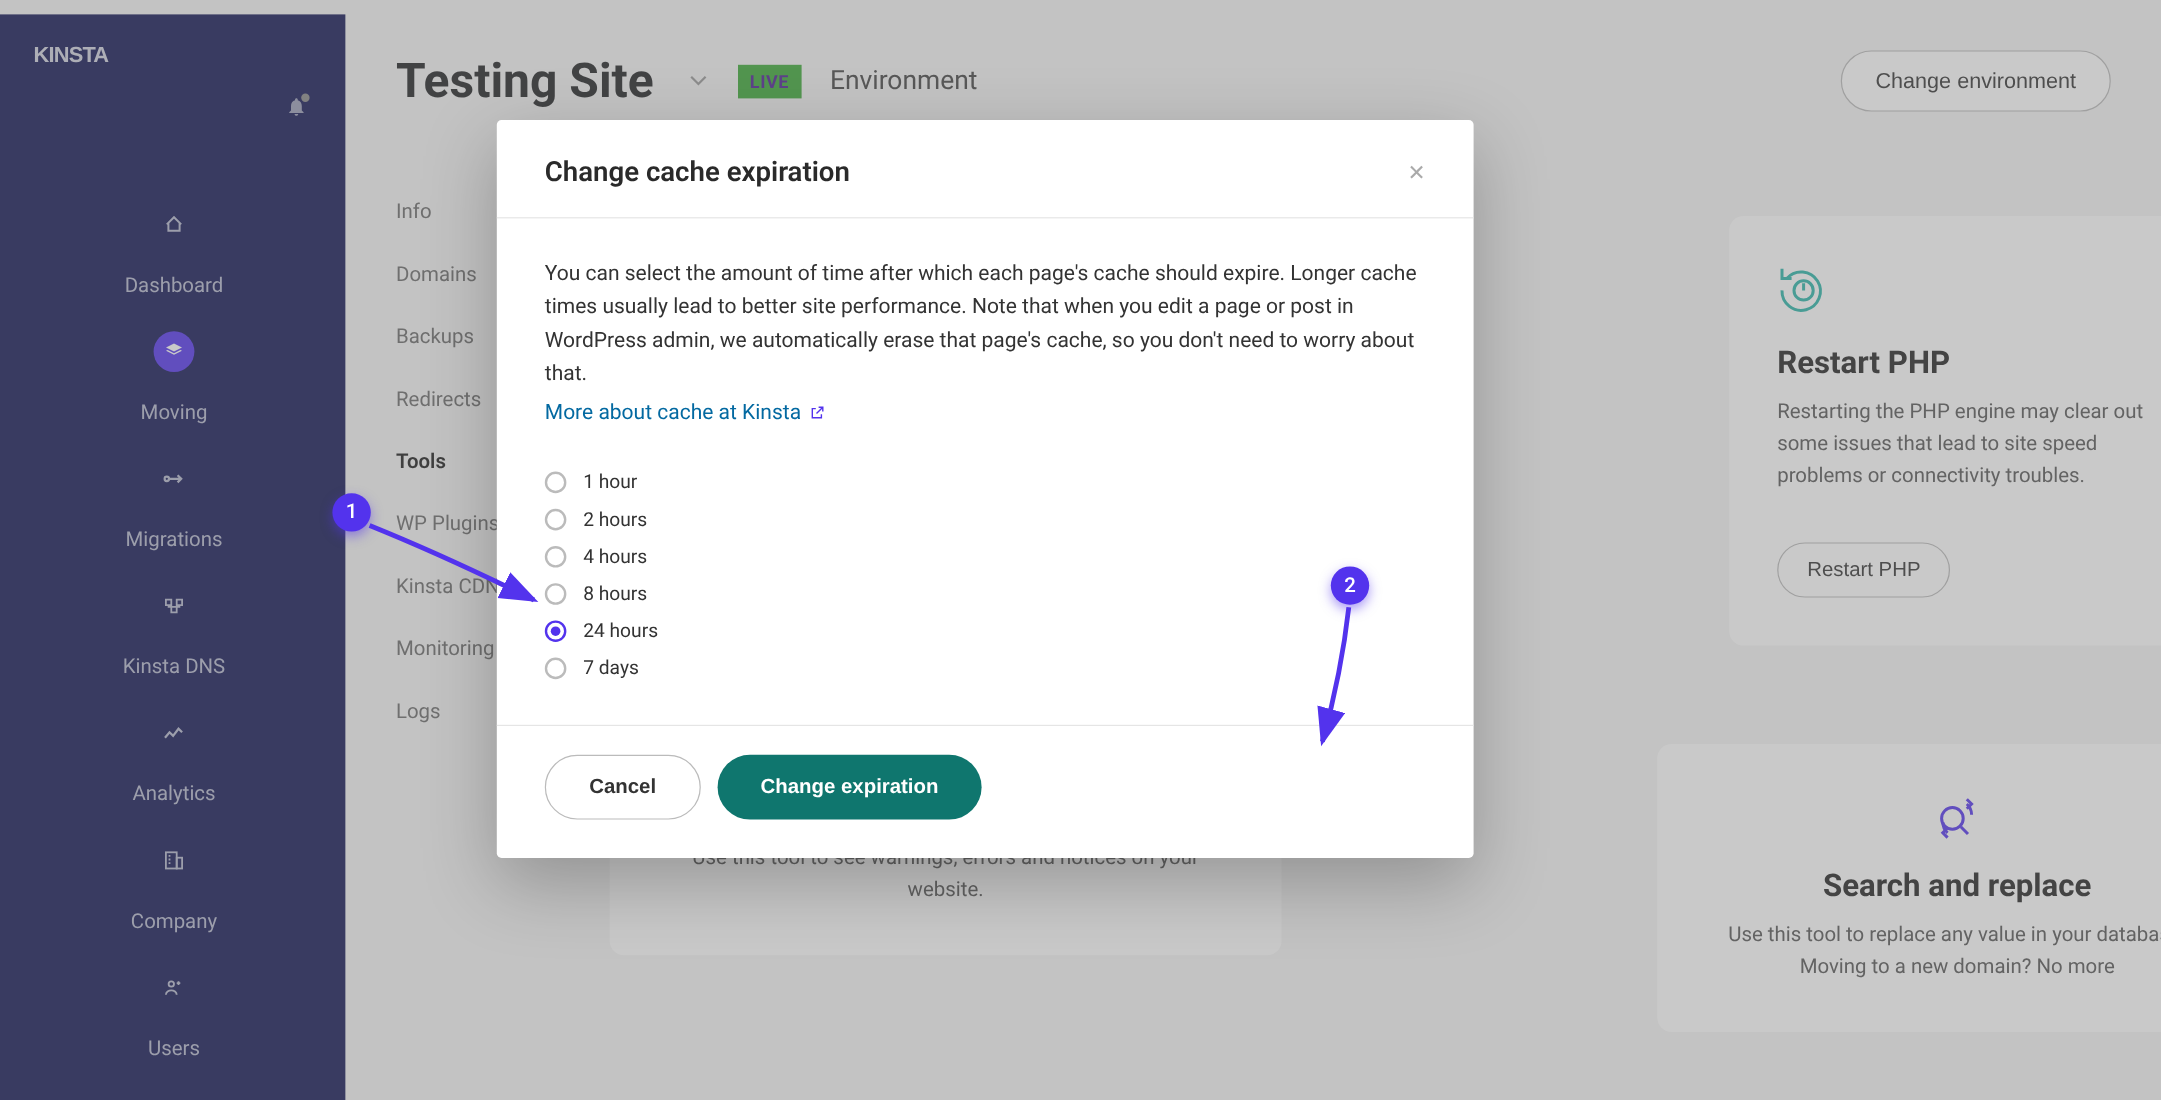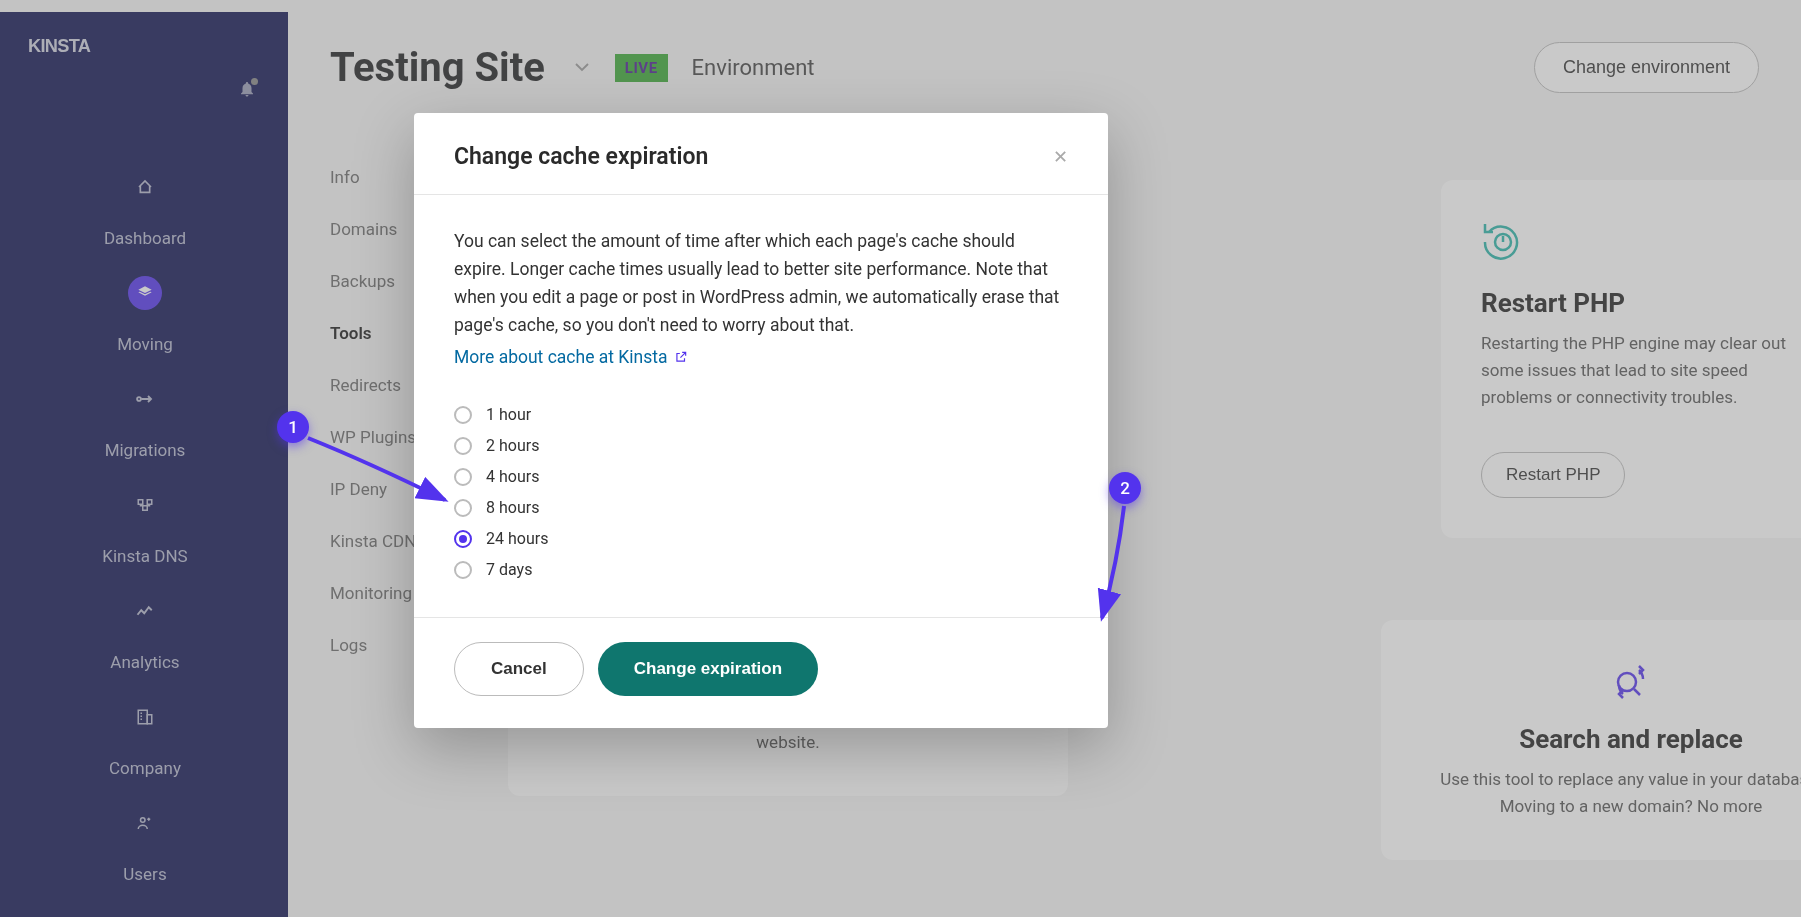--- a/index.html
+++ b/index.html
@@ -38,21 +38,21 @@
 .card-title { font-size: 26px; font-weight: 700; color: #222; margin-bottom: 12px; }
 .card-desc { font-size: 17px; color: #555; line-height: 1.6; }
 .restart-btn { border: 1px solid #bbb; background: #fff; border-radius: 28px; padding: 12px 24px; font-size: 17px; color: #333; cursor: pointer; margin-top: 40px; }
 .card-bottom-left { left: 220px; top: 620px; width: 560px; text-align: center; }
 .card-bottom-right { right: -80px; top: 620px; width: 500px; text-align: center; }
 
 
 .overlay { position: absolute; inset: 0; background: rgba(120,120,120,0.4); }
 
 
-.modal { position: absolute; left: 414px; top: 113px; width: 694px; background: #fff; border-radius: 4px; box-shadow: 0 20px 60px rgba(0,0,0,0.25); }
+.modal { position: absolute; left: 414px; top: 100px; width: 814px; background: #fff; border-radius: 4px; box-shadow: 0 20px 60px rgba(0,0,0,0.25); }
 .modal-header { padding: 30px 40px 24px; border-bottom: 1px solid #e5e5e5; display: flex; align-items: center; }
 .modal-title { font-size: 23px; font-weight: 600; color: #2a2a2a; }
 .modal-close { margin-left: auto; color: #aaa; cursor: pointer; font-size: 18px; }
 .modal-body { padding: 32px 40px; }
 .modal-desc { font-size: 17.5px; color: #333; line-height: 1.6; }
 .modal-link { color: #0369a1; text-decoration: none; display: inline-flex; align-items: center; gap: 6px; margin-top: 4px; }
 .radio-list { margin-top: 28px; }
 .radio-row { display: flex; align-items: center; gap: 14px; padding: 6px 0; cursor: pointer; }
 .radio { width: 18px; height: 18px; border: 2px solid #bbb; border-radius: 50%; display: flex; align-items: center; justify-content: center; flex-shrink: 0; }
 .radio.sel { border-color: #5333ed; }
@@ -190,24 +190,23 @@
         </svg></span>
     <span class="env-badge">LIVE</span>
     <span class="env-text">Environment</span>
     <button class="change-env">Change environment</button>
   </div>
 
   <div class="subnav">
     <div class="subnav-item">Info</div>
     <div class="subnav-item">Domains</div>
     <div class="subnav-item">Backups</div>
+    <div class="subnav-item">Redirects</div>
     <div class="subnav-item active">Tools</div>
-    <div class="subnav-item">Redirects</div>
     <div class="subnav-item">WP Plugins</div>
-    <div class="subnav-item">IP Deny</div>
     <div class="subnav-item">Kinsta CDN</div>
     <div class="subnav-item">Monitoring</div>
     <div class="subnav-item">Logs</div>
   </div>
 
   <div class="card card-right">
     <div class="card-icon"><svg width="44" height="44" viewBox="0 0 44 44" fill="none" stroke="#2ab5a8" stroke-width="2.5">
           <path d="M8 12a16 16 0 1 1-4 10"></path>
           <path d="M4 4v8h8"></path>
           <circle cx="22" cy="22" r="8"></circle>

